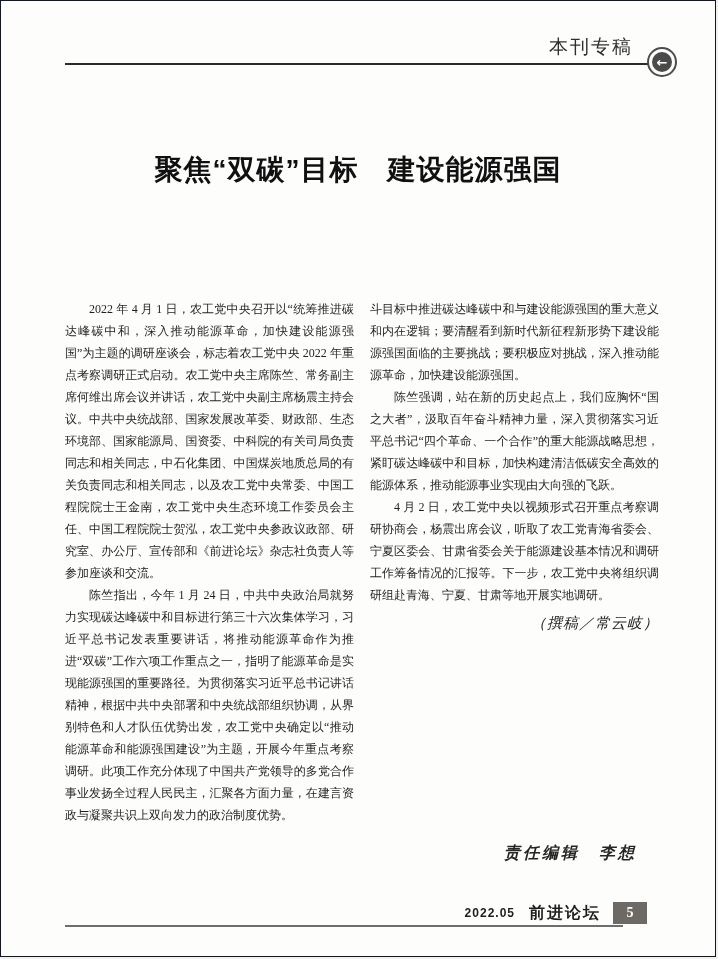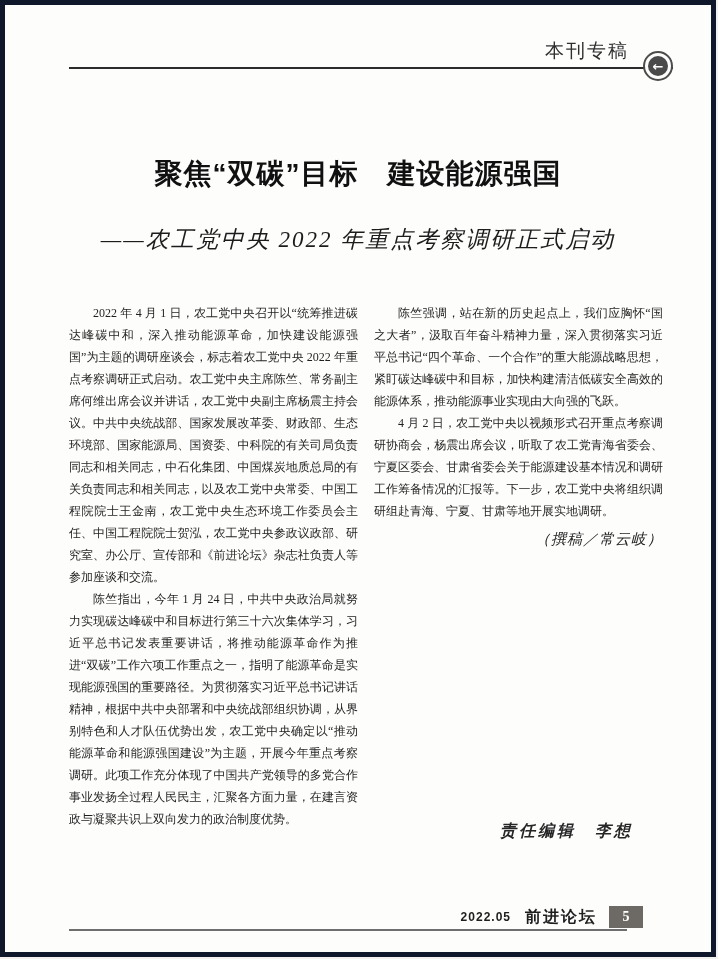--- a/index.html
+++ b/index.html
@@ -5,21 +5,21 @@
   html, body { margin: 0; padding: 0; }
   body {
     width: 718px; height: 959px;
     background: #f2f1ef;
     font-family: "Liberation Serif", serif;
   }
   .page {
     position: relative;
     width: 716px; height: 957px;
     background: #fdfdfc;
-    border: 5px solid #0f172a;
+    border: 1px solid #0f172a;
     box-sizing: border-box;
     color: #1b1b1b;
     overflow: hidden;
   }
 
   
   .header-rule {
     position: absolute; top: 62px; left: 64px; width: 604px;
     border-top: 2px solid #2b2b2b; height: 0;
   }
@@ -74,21 +74,21 @@
   .para.cont { text-indent: 0; }
   .byline {
     margin: 6px 0 0 0;
     font-size: 15px; line-height: 22px;
     text-align: right; font-style: italic;
     letter-spacing: 1px; color: #242424;
   }
 
   
   .editor-line {
-    position: absolute; top: 816px; right: 78px;
+    position: absolute; top: 842px; right: 78px;
     font-style: italic; font-weight: bold;
     font-size: 16px; letter-spacing: 3px; color: #262626;
   }
   .footer-rule {
     position: absolute; top: 924px; left: 64px; width: 558px;
     border-top: 2px solid #6e6e6e; height: 0;
   }
   .footer-meta {
     position: absolute; top: 901px; right: 68px;
     display: flex; align-items: center;
@@ -115,29 +115,29 @@
 
 <div class="page">
 
   <div class="header-rule"></div>
   <div class="header-tag">本刊专稿</div>
   <div class="header-icon">
     <div class="header-icon-inner">←</div>
   </div>
 
   <div class="title">聚焦“双碳”目标　建设能源强国</div>
-  <div class="subtitle">——农工党中央 2022 年重点考察调研正式启动</div>
 
   <div class="body-columns">
     <div class="col">
       <p class="para">2022 年 4 月 1 日，农工党中央召开以“统筹推进碳达峰碳中和，深入推动能源革命，加快建设能源强国”为主题的调研座谈会，标志着农工党中央 2022 年重点考察调研正式启动。农工党中央主席陈竺、常务副主席何维出席会议并讲话，农工党中央副主席杨震主持会议。中共中央统战部、国家发展改革委、财政部、生态环境部、国家能源局、国资委、中科院的有关司局负责同志和相关同志，中石化集团、中国煤炭地质总局的有关负责同志和相关同志，以及农工党中央常委、中国工程院院士王金南，农工党中央生态环境工作委员会主任、中国工程院院士贺泓，农工党中央参政议政部、研究室、办公厅、宣传部和《前进论坛》杂志社负责人等参加座谈和交流。</p>
       <p class="para">陈竺指出，今年 1 月 24 日，中共中央政治局就努力实现碳达峰碳中和目标进行第三十六次集体学习，习近平总书记发表重要讲话，将推动能源革命作为推进“双碳”工作六项工作重点之一，指明了能源革命是实现能源强国的重要路径。为贯彻落实习近平总书记讲话精神，根据中共中央部署和中央统战部组织协调，从界别特色和人才队伍优势出发，农工党中央确定以“推动能源革命和能源强国建设”为主题，开展今年重点考察调研。此项工作充分体现了中国共产党领导的多党合作事业发扬全过程人民民主，汇聚各方面力量，在建言资政与凝聚共识上双向发力的政治制度优势。</p>
 
     </div>
     <div class="col">
+      <p class="para cont">斗目标中推进碳达峰碳中和与建设能源强国的重大意义和内在逻辑；要清醒看到新时代新征程新形势下建设能源强国面临的主要挑战；要积极应对挑战，深入推动能源革命，加快建设能源强国。</p>
       <p class="para">陈竺强调，站在新的历史起点上，我们应胸怀“国之大者”，汲取百年奋斗精神力量，深入贯彻落实习近平总书记“四个革命、一个合作”的重大能源战略思想，紧盯碳达峰碳中和目标，加快构建清洁低碳安全高效的能源体系，推动能源事业实现由大向强的飞跃。</p>
       <p class="para">4 月 2 日，农工党中央以视频形式召开重点考察调研协商会，杨震出席会议，听取了农工党青海省委会、宁夏区委会、甘肃省委会关于能源建设基本情况和调研工作筹备情况的汇报等。下一步，农工党中央将组织调研组赴青海、宁夏、甘肃等地开展实地调研。</p>
       <p class="byline">（撰稿／常云岐）</p>
     </div>
   </div>
 
   <div class="editor-line">责任编辑　李想</div>
 
   <div class="footer-rule"></div>
   <div class="footer-meta">

